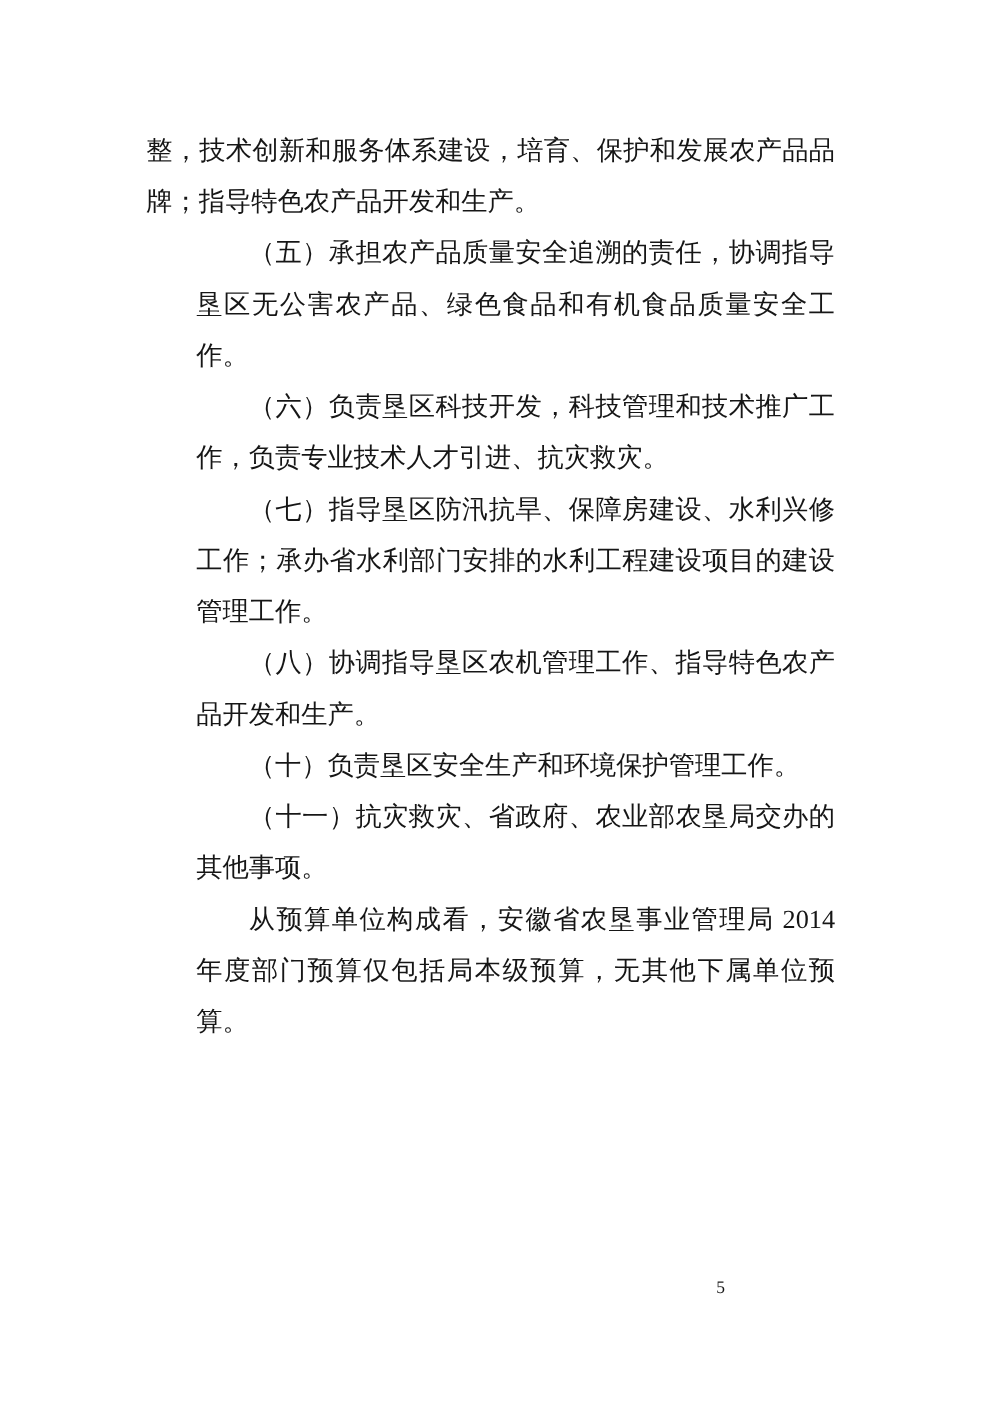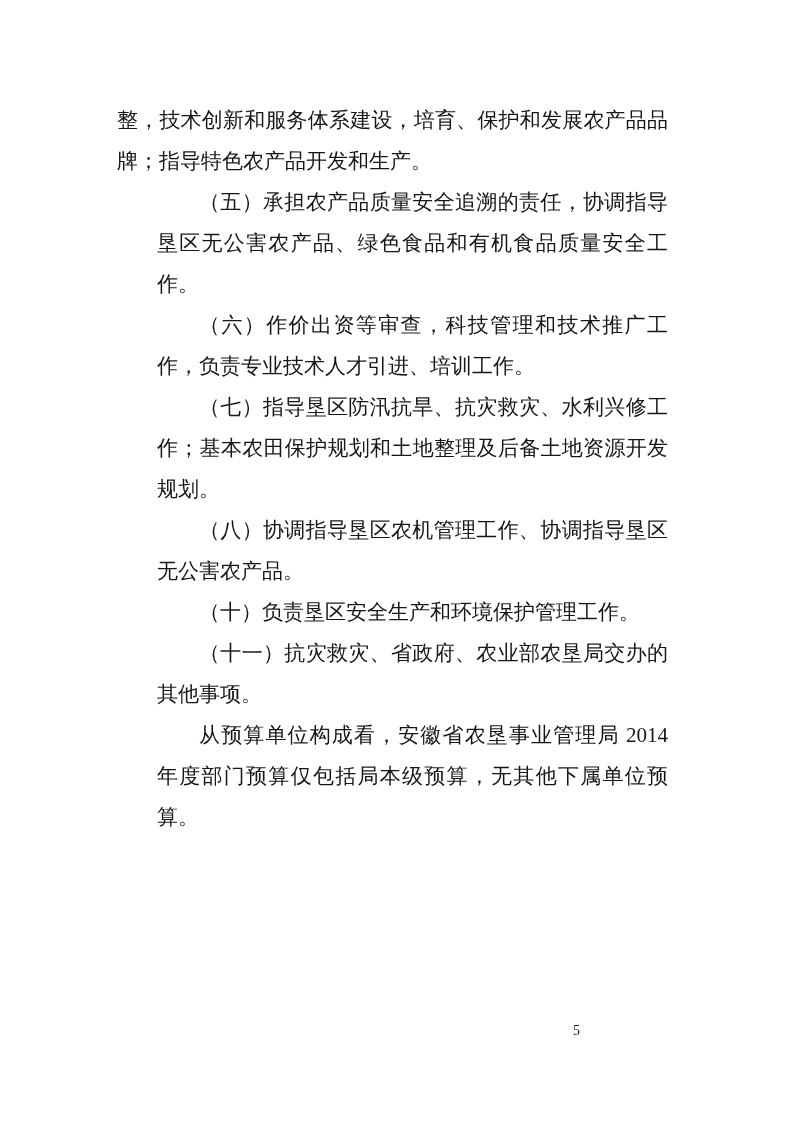--- a/index.html
+++ b/index.html
@@ -61,21 +61,21 @@
     font-family: "Liberation Serif", "DejaVu Serif", serif;
   }
 </style>
 </head>
 <body>
 
 <div class="page">
   <div class="text-block">
     <p class="para">整，技术创新和服务体系建设，培育、保护和发展农产品品牌；指导特色农产品开发和生产。</p>
     <p class="para indent">（五）承担农产品质量安全追溯的责任，协调指导垦区无公害农产品、绿色食品和有机食品质量安全工作。</p>
-    <p class="para indent">（六）作价出资等审查，科技管理和技术推广工作，负责专业技术人才引进、培训工作。</p>
-    <p class="para indent">（七）指导垦区防汛抗旱、抗灾救灾、水利兴修工作；基本农田保护规划和土地整理及后备土地资源开发规划。</p>
-    <p class="para indent">（八）协调指导垦区农机管理工作、协调指导垦区无公害农产品。</p>
+    <p class="para indent">（六）负责垦区科技开发，科技管理和技术推广工作，负责专业技术人才引进、抗灾救灾。</p>
+    <p class="para indent">（七）指导垦区防汛抗旱、保障房建设、水利兴修工作；承办省水利部门安排的水利工程建设项目的建设管理工作。</p>
+    <p class="para indent">（八）协调指导垦区农机管理工作、指导特色农产品开发和生产。</p>
     <p class="para indent">（十）负责垦区安全生产和环境保护管理工作。</p>
     <p class="para indent">（十一）抗灾救灾、省政府、农业部农垦局交办的其他事项。</p>
     <p class="para indent">从预算单位构成看，安徽省农垦事业管理局 2014 年度部门预算仅包括局本级预算，无其他下属单位预算。</p>
   </div>
   <div class="page-number">5</div>
 </div>
 
 </body></html>

